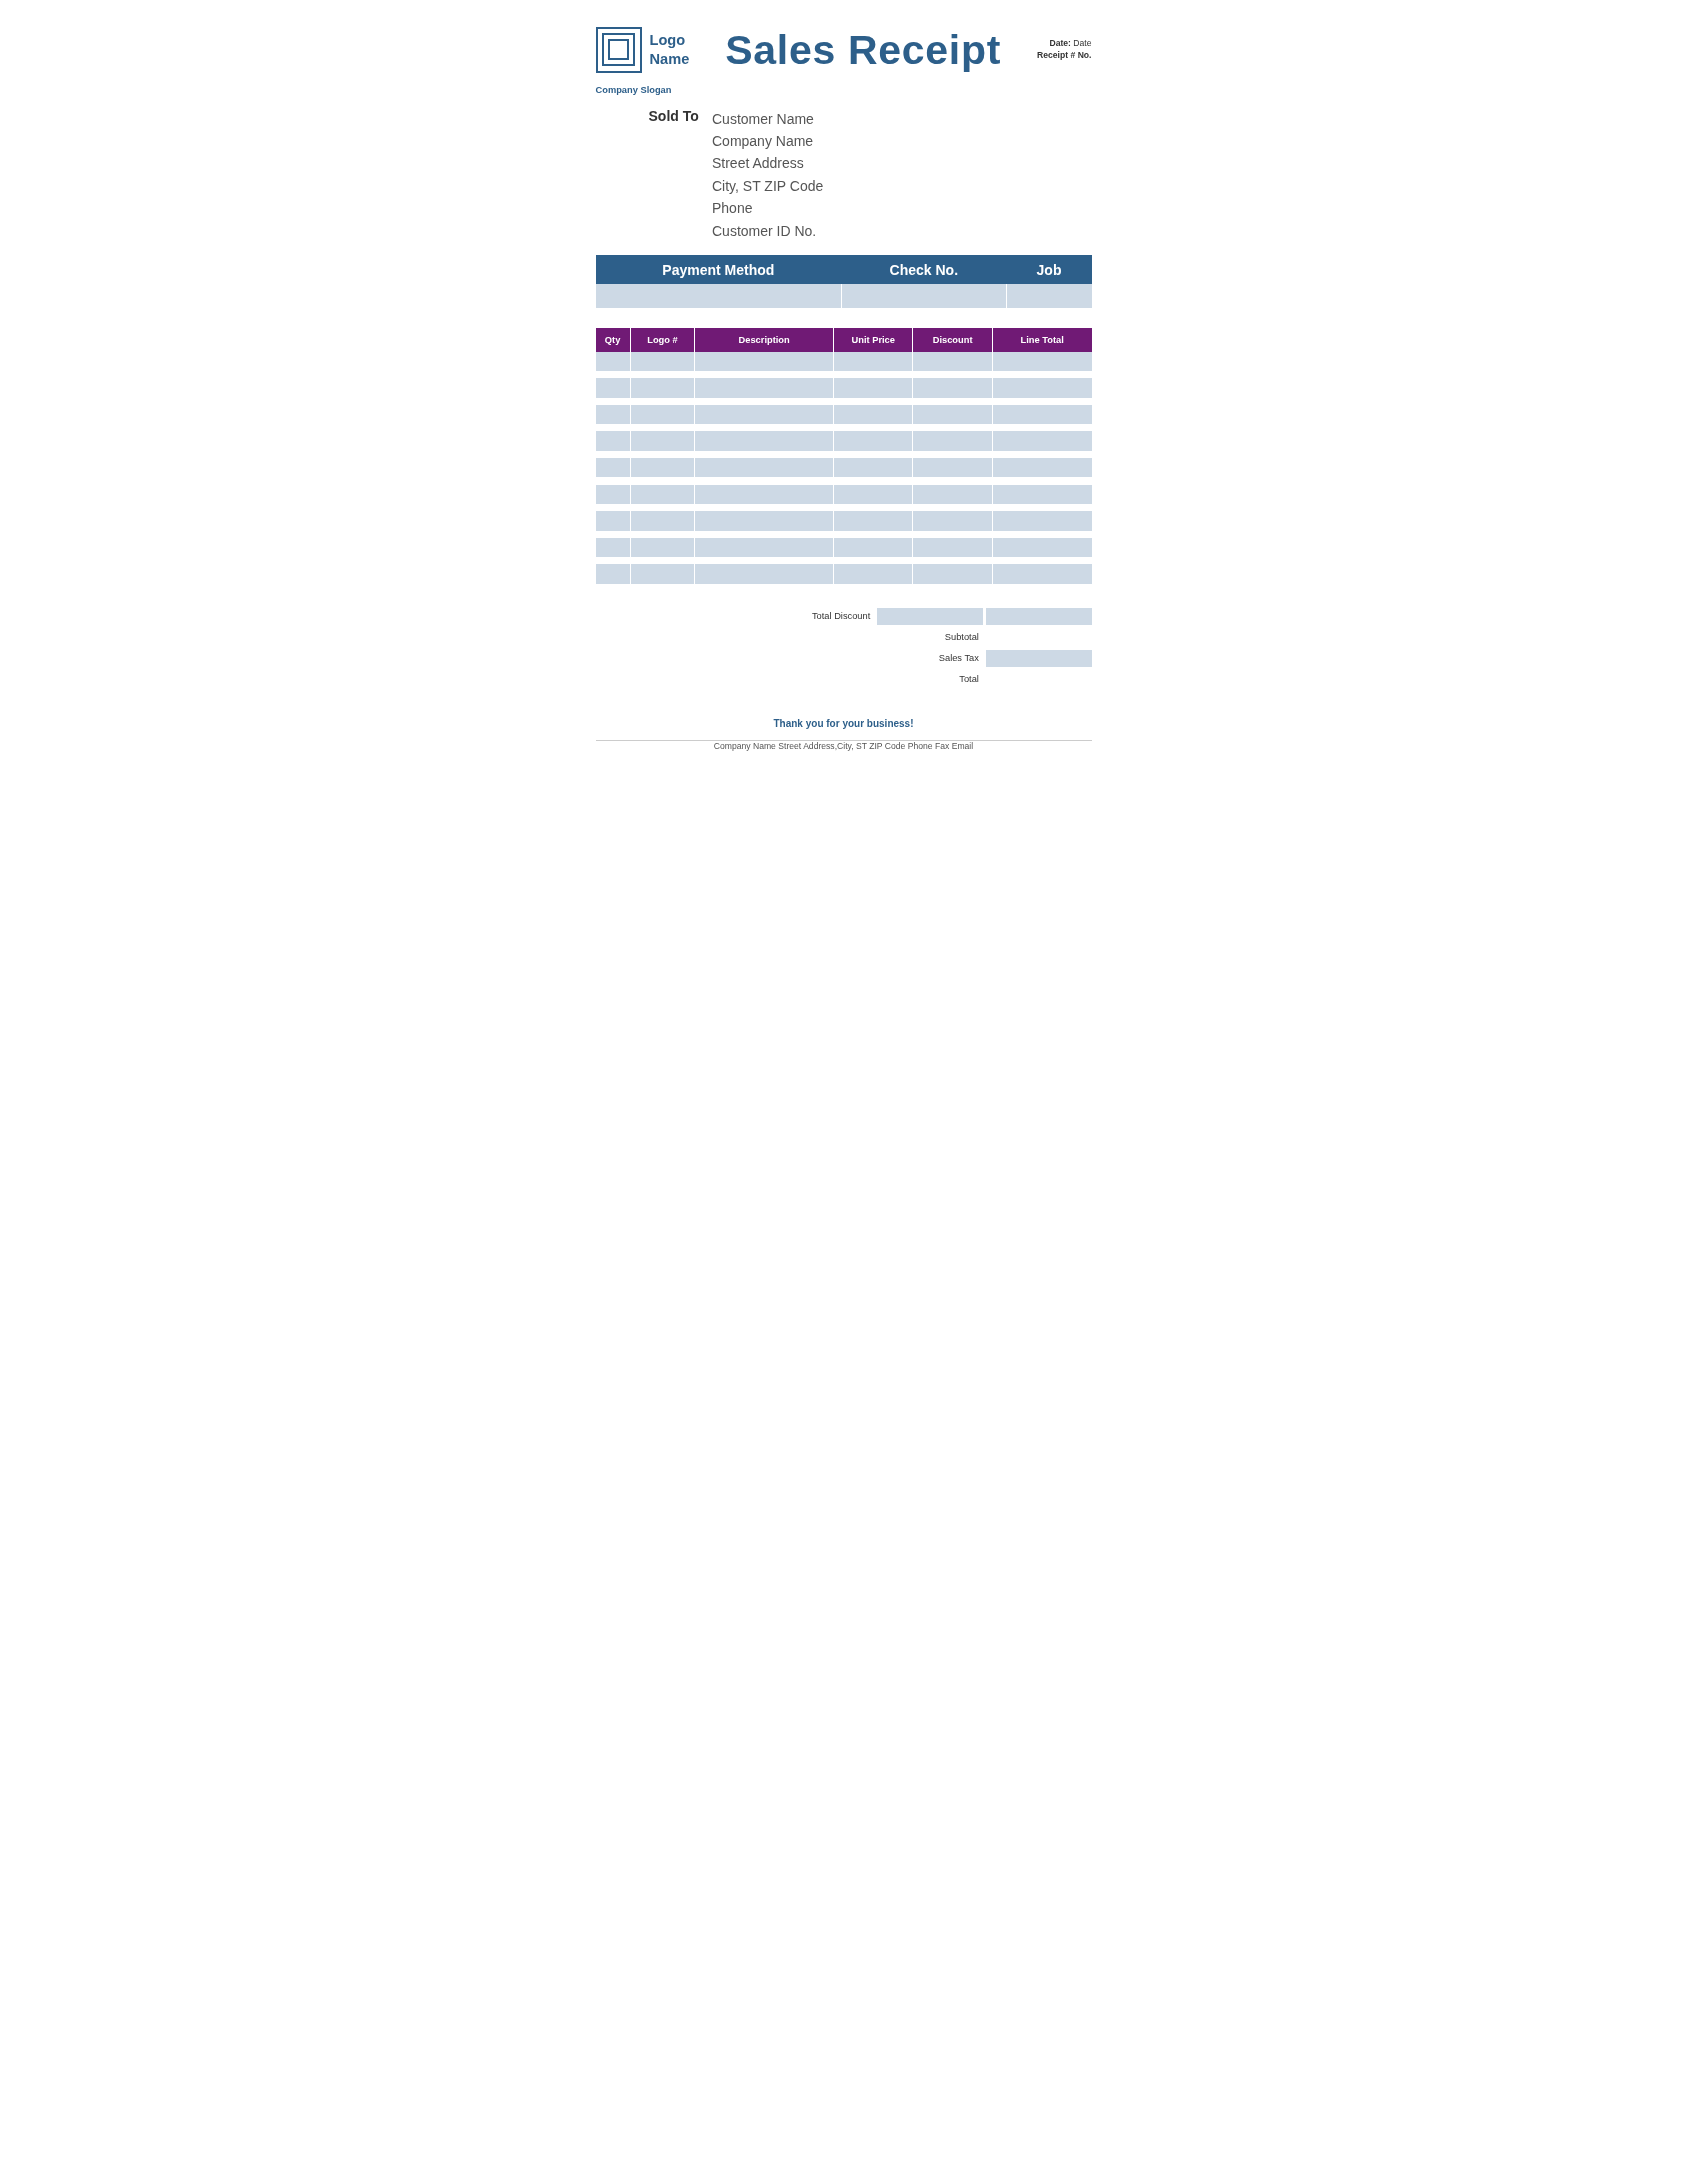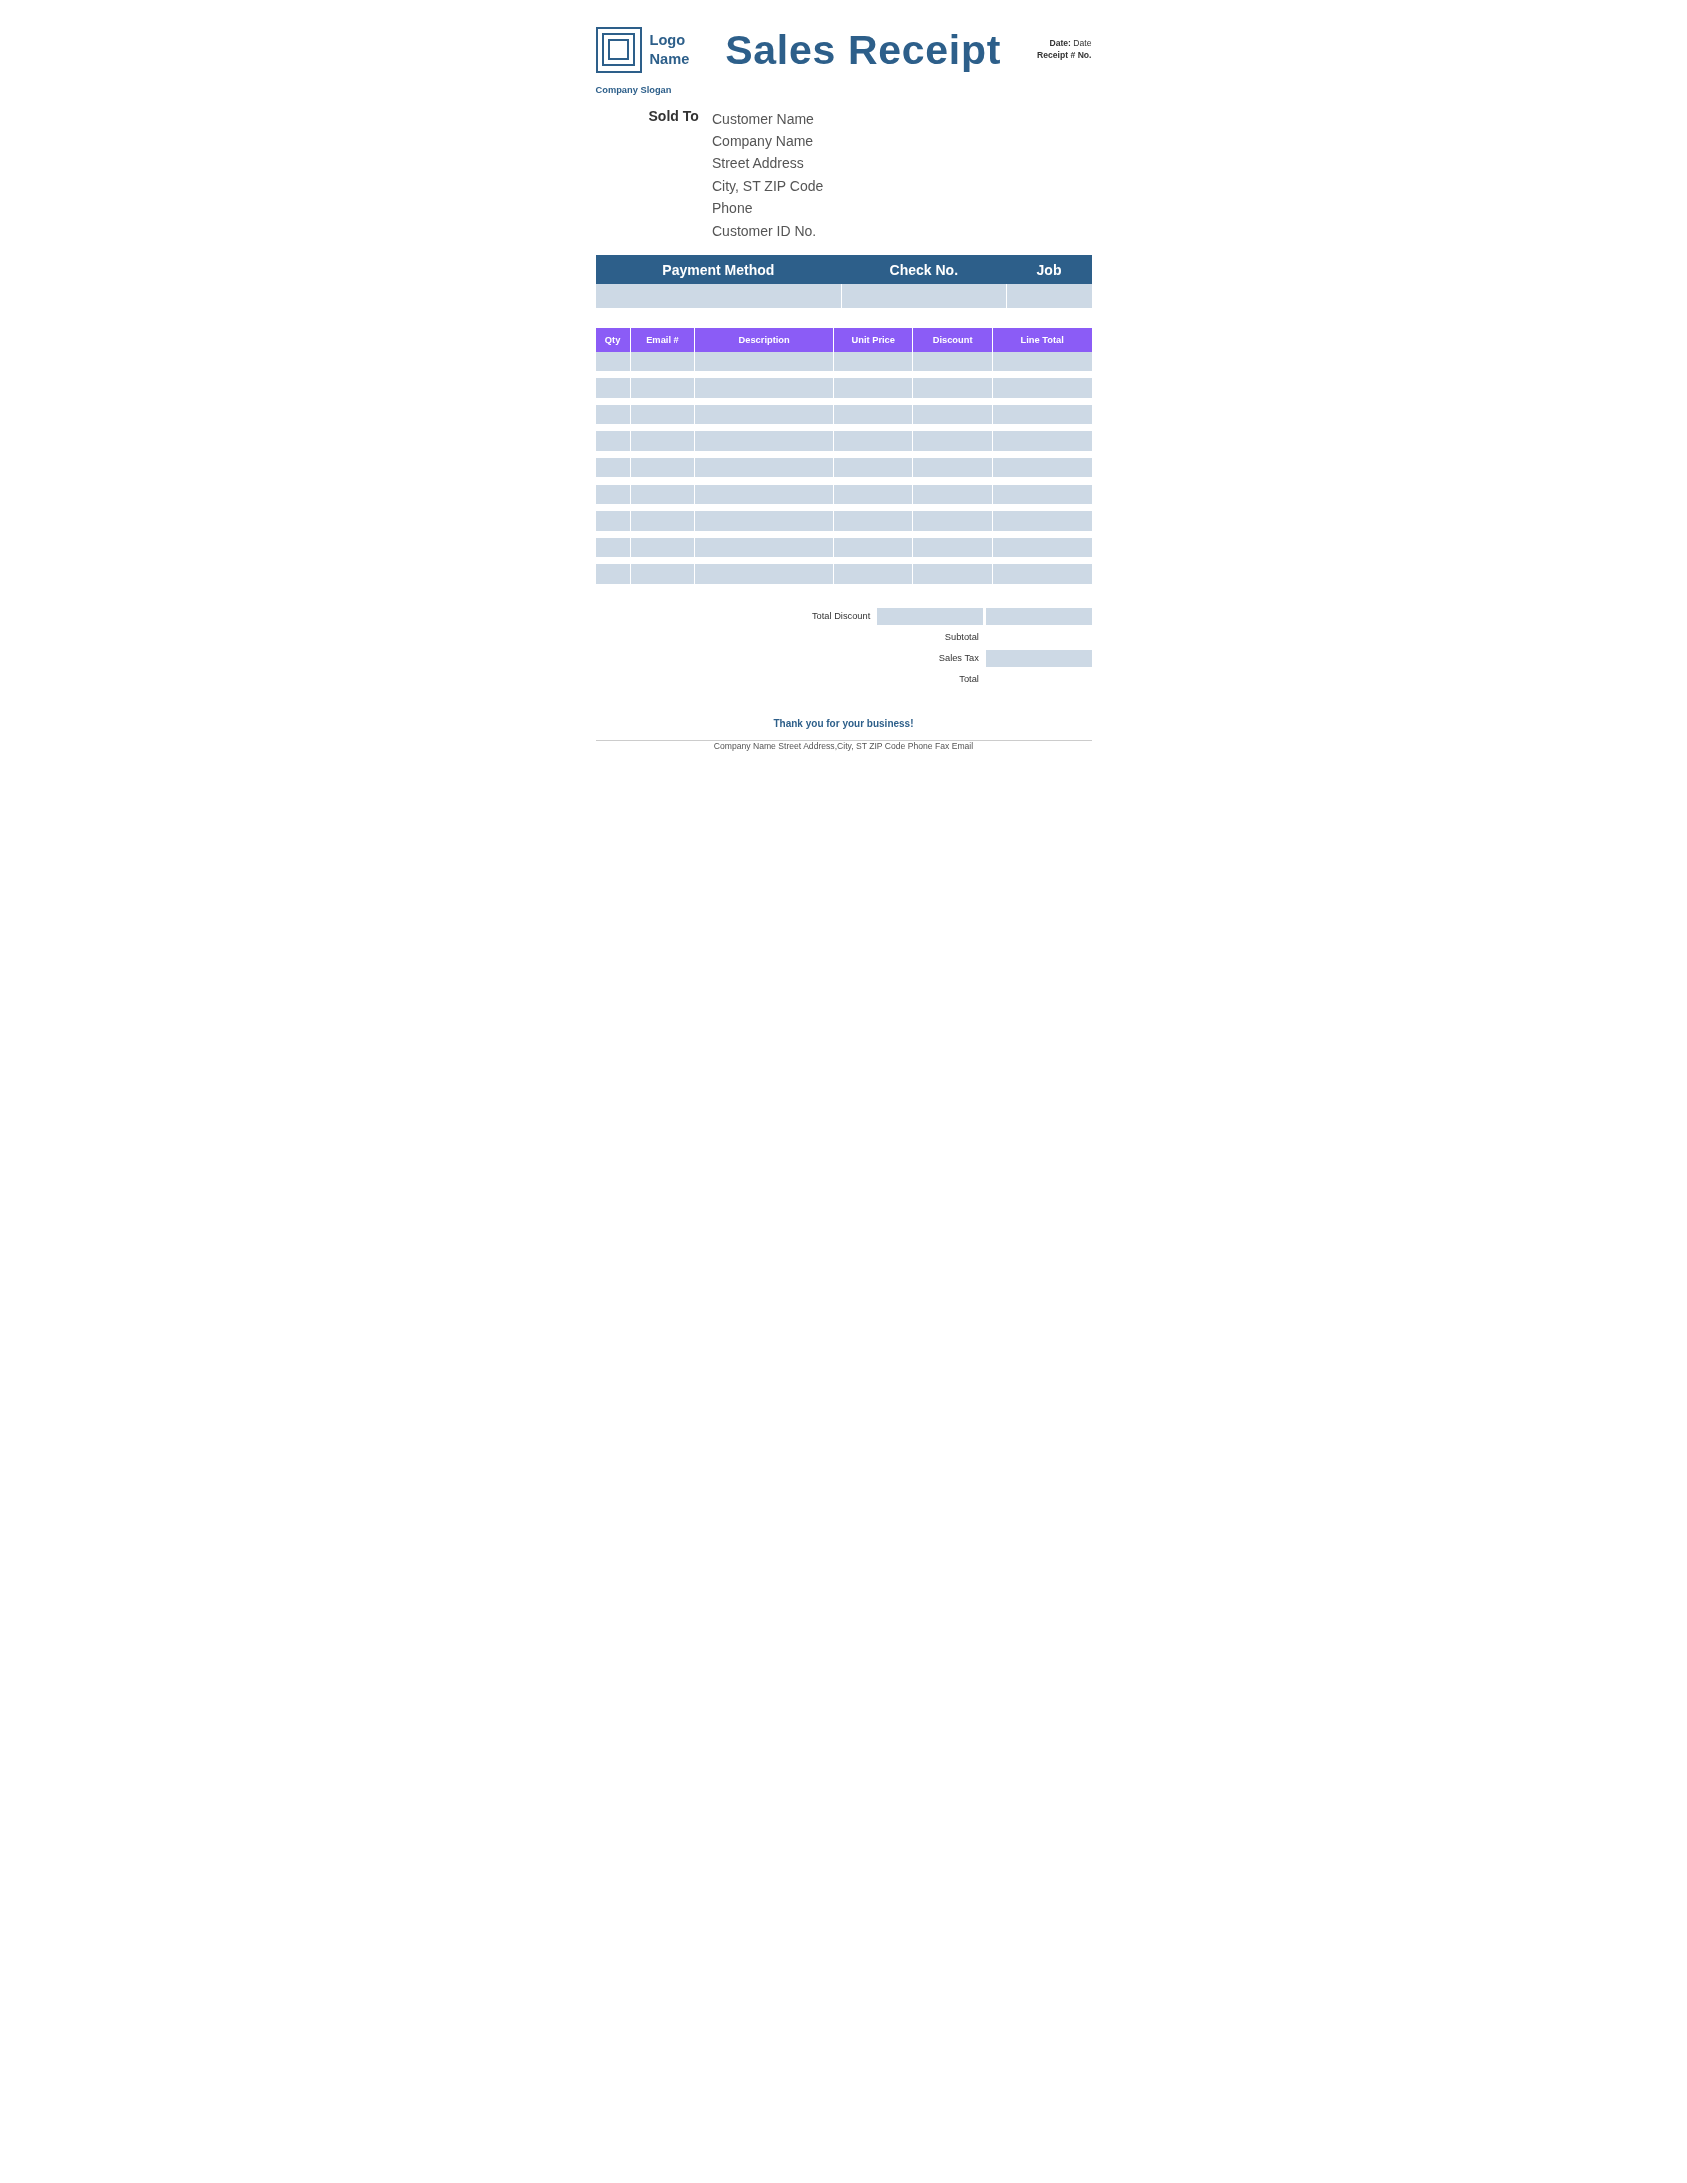--- a/index.html
+++ b/index.html
@@ -137,21 +137,21 @@
     }
 
     
     .items-table {
       width: 100%;
       border-collapse: collapse;
       margin-bottom: 13.2px;
     }
 
     .items-table th {
-      background-color: #8b5cf6;
+      background-color: #701a75;
       color: #fff;
       padding: 6.6px 5.3px;
       text-align: center;
       font-size: 9.3px;
       font-weight: bold;
       border-right: 1.3px solid #fff;
     }
 
     .items-table th:last-child {
       border-right: none;
@@ -294,21 +294,21 @@
       <td></td>
       <td></td>
     </tr>
   </tbody>
 </table>
 
 <table class="items-table">
   <thead>
     <tr>
       <th class="col-qty">Qty</th>
-      <th class="col-item">Email #</th>
+      <th class="col-item">Logo #</th>
       <th class="col-desc">Description</th>
       <th class="col-price">Unit Price</th>
       <th class="col-disc">Discount</th>
       <th class="col-total">Line Total</th>
     </tr>
   </thead>
   <tbody id="items-tbody">
   <tr class="data-row">
         <td></td>
         <td></td>

